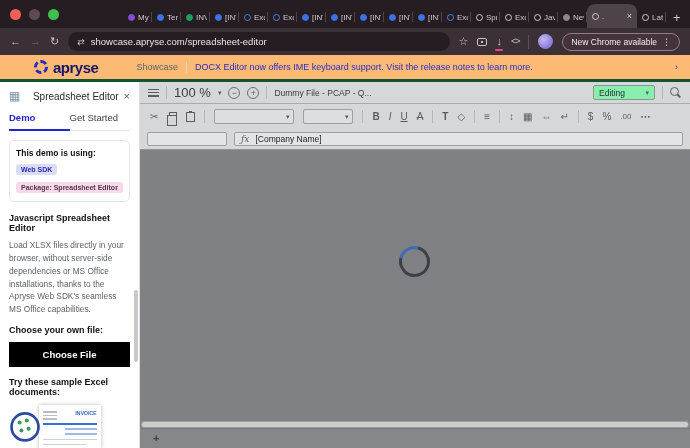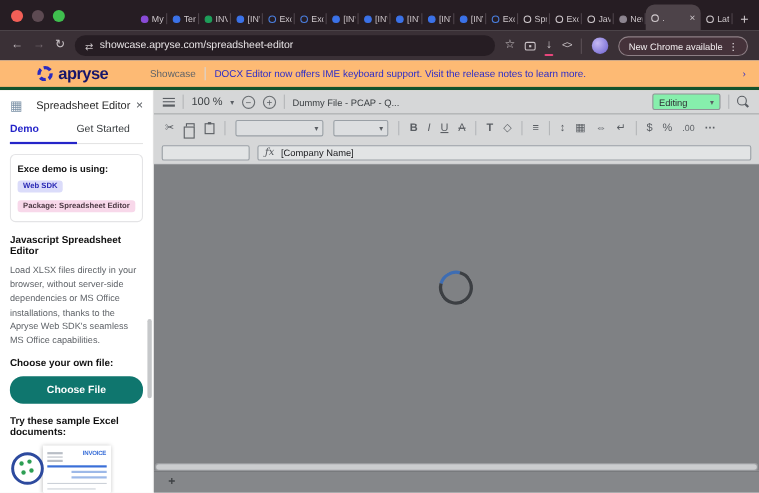--- a/index.html
+++ b/index.html
@@ -65,41 +65,41 @@
   .sb-tab { flex:1; text-align:left; font-size:9.5px; padding-bottom:6px; color:#3c4043; }
   .sb-tab.active { color:#2525c9; font-weight:bold; border-bottom:2px solid #2525c9; margin-bottom:-1px; }
   .democard { margin-top:9px; border:1px solid #e4e4e6; border-radius:5px; padding:7px 6px; background:#fff; }
   .dc-label { font-size:8.5px; font-weight:bold; color:#111; }
   .badge { display:inline-block; font-size:7px; font-weight:bold; padding:2px 5px; border-radius:3px; margin-top:5px; white-space:nowrap; }
   .badge.websdk { background:#dbdcfa; color:#2a2ab5; }
   .badge.pkg { background:#f8d8ea; color:#4c3a44; }
   .sec-title { font-size:9px; font-weight:bold; color:#111; margin-top:11px; }
   .sb-desc { font-size:8.3px; color:#5f6368; line-height:1.55; margin-top:6px; }
   .choose-label { font-size:9px; font-weight:bold; color:#111; margin-top:9px; }
-  .choose-btn { display:block; width:100%; background:#0f766e; color:#fff; font-size:9.5px; font-weight:bold; border:none; border-radius:12px; padding:7px 0; margin-top:7px; text-align:center; }
+  .choose-btn { display:block; width:100%; background:#000000; color:#fff; font-size:9.5px; font-weight:bold; border:none; border-radius:0; padding:7px 0; margin-top:7px; text-align:center; }
   .samples-label { font-size:9px; font-weight:bold; color:#111; margin-top:10px; }
   .thumb { width:62px; margin:8px auto 0; background:#fff; box-shadow:0 0 4px rgba(0,0,0,.28); padding:5px 4px 4px; }
   .inv-top { display:flex; justify-content:space-between; align-items:flex-start; }
   .inv-lines { display:flex; flex-direction:column; gap:2px; padding-top:1px; }
   .inv-lines i { width:14px; height:1.5px; background:#b9bec6; display:block; }
   .inv-word { font-size:5.5px; font-weight:bold; color:#3a6fd8; letter-spacing:-0.2px; }
   .inv-rule { height:2px; background:#3a6fd8; margin-top:3px; }
   .inv-blue { height:2px; background:#9db9e8; margin-top:3px; margin-left:22px; }
   .inv-r { height:1px; background:#ccd1d8; margin-top:4px; }
   .inv-r.short { margin-right:10px; }
   .sb-scroll { position:absolute; right:1px; top:208px; width:4px; height:72px; background:#c6c8ca; border-radius:2px; }
   .cookie { position:absolute; left:4px; bottom:0px; }
 
   
   .editor { flex:1; display:flex; flex-direction:column; min-width:0; background:#d6d7d8; }
   .ed-top { height:22px; flex:none; display:flex; align-items:center; padding:0 8px; gap:7px; border-bottom:1px solid #a9abad; }
   .burger { width:11px; height:8px; display:flex; flex-direction:column; justify-content:space-between; flex:none; }
   .burger i { height:1.5px; background:#5a5e63; display:block; }
   .vdiv { width:1px; height:13px; background:#b4b6b8; flex:none; }
-  .zoom-val { font-size:10px; color:#3c4043; }
+  .zoom-val { font-size:13px; color:#3c4043; }
   .chev { font-size:7px; color:#5a5e63; }
   .circle-btn { width:12px; height:12px; border-radius:50%; border:1px solid #6a6e72; color:#5a5e63; font-size:9px; line-height:10px; text-align:center; flex:none; }
   .doc-title { font-size:8.5px; color:#3c4043; white-space:nowrap; overflow:hidden; }
   .ed-spacer { flex:1; }
   .mode-select { height:15px; width:62px; background:#86efac; border:1px solid #8f9296; border-radius:2px; display:flex; align-items:center; justify-content:space-between; padding:0 5px; font-size:8.5px; color:#2f3135; flex:none; }
   .search-ic { position:relative; width:9px; height:9px; border:1.5px solid #5a5e63; border-radius:50%; margin:0 3px 2px 0; flex:none; }
   .search-ic::after { content:""; position:absolute; width:4px; height:1.5px; background:#5a5e63; transform:rotate(45deg); right:-3px; bottom:-1px; }
 
   .ed-toolbar { height:25px; flex:none; display:flex; align-items:center; padding:0 10px; gap:9px; }
   .tool { font-size:10px; color:#5a5e63; flex:none; line-height:1; }
@@ -275,21 +275,21 @@
       <div class="sb-head">
         <span class="sheet-ic">▦</span>
         <span class="sb-title">Spreadsheet Editor</span>
         <span class="sb-close">×</span>
       </div>
       <div class="sb-tabs">
         <span class="sb-tab active">Demo</span>
         <span class="sb-tab">Get Started</span>
       </div>
       <div class="democard">
-        <div class="dc-label">Exce demo is using:</div>
+        <div class="dc-label">This demo is using:</div>
         <span class="badge websdk">Web SDK</span><br>
         <span class="badge pkg">Package: Spreadsheet Editor</span>
       </div>
       <div class="sec-title">Javascript Spreadsheet Editor</div>
       <p class="sb-desc">Load XLSX files directly in your browser, without server-side dependencies or MS Office installations, thanks to the Apryse Web SDK's seamless MS Office capabilities.</p>
       <div class="choose-label">Choose your own file:</div>
       <button class="choose-btn">Choose File</button>
       <div class="samples-label">Try these sample Excel documents:</div>
 
       <div class="thumb">

